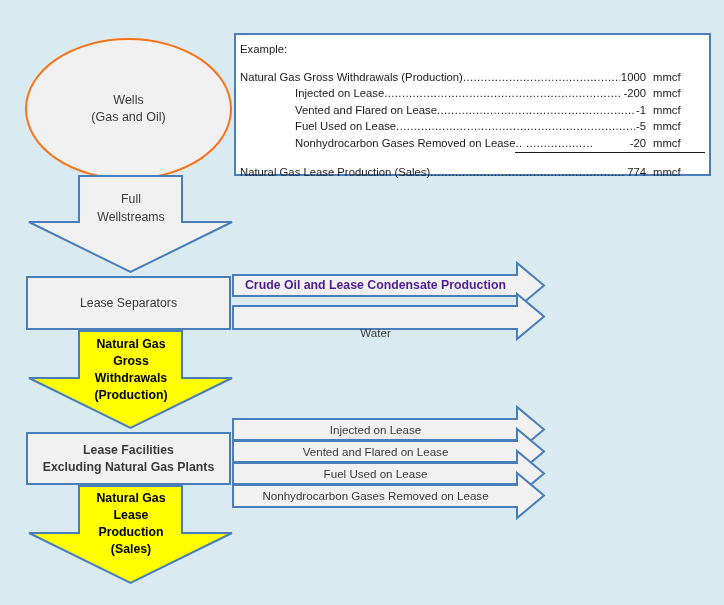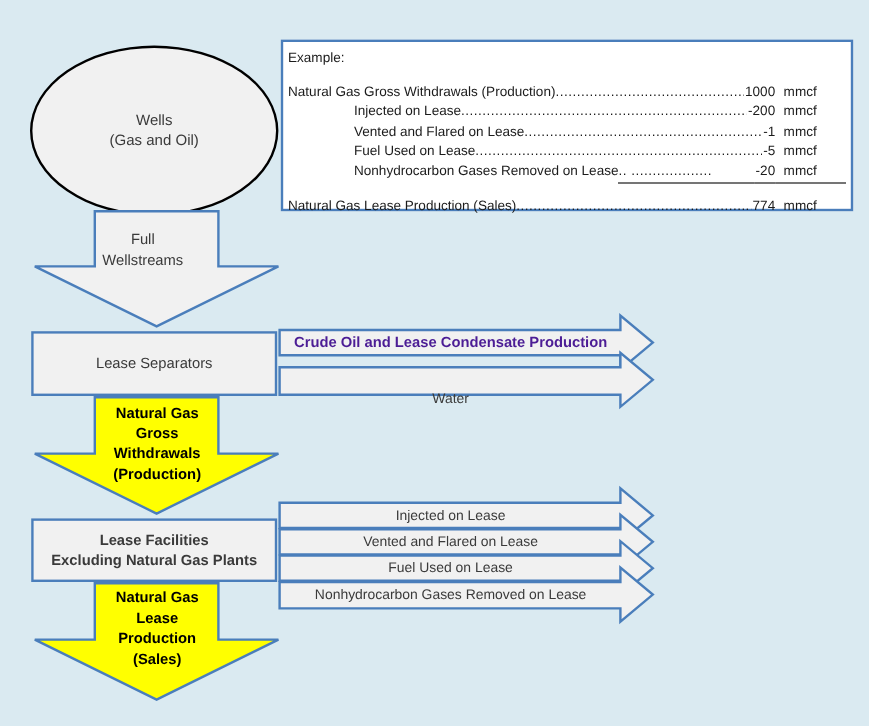--- a/index.html
+++ b/index.html
@@ -35,21 +35,21 @@
     line-height: 13px;
     letter-spacing: -0.1px;
   }
 
   
   #wells-ellipse {
     left: 25px;
     top: 38px;
     width: 207px;
     height: 142px;
-    border: 2px solid #000000;
+    border: 2px solid #f97316;
     border-radius: 50%;
     background: #f1f1f1;
     box-sizing: border-box;
     display: flex;
     flex-direction: column;
     align-items: center;
     justify-content: center;
     text-align: center;
   }
   #wells-ellipse .line {
@@ -103,21 +103,21 @@
   }
   .ex-spacer { height: 11px; }
   .arrow-text {
     position: absolute;
     text-align: center;
     pointer-events: none;
   }
 
   
   #fw-text {
-    left: 71px;
+    left: 83px;
     top: 190px;
     width: 96px;
     font-size: 12.3px;
     color: #3a3a3a;
     line-height: 18px;
   }
   
   #ngw-text {
     left: 81px;
     top: 336px;

